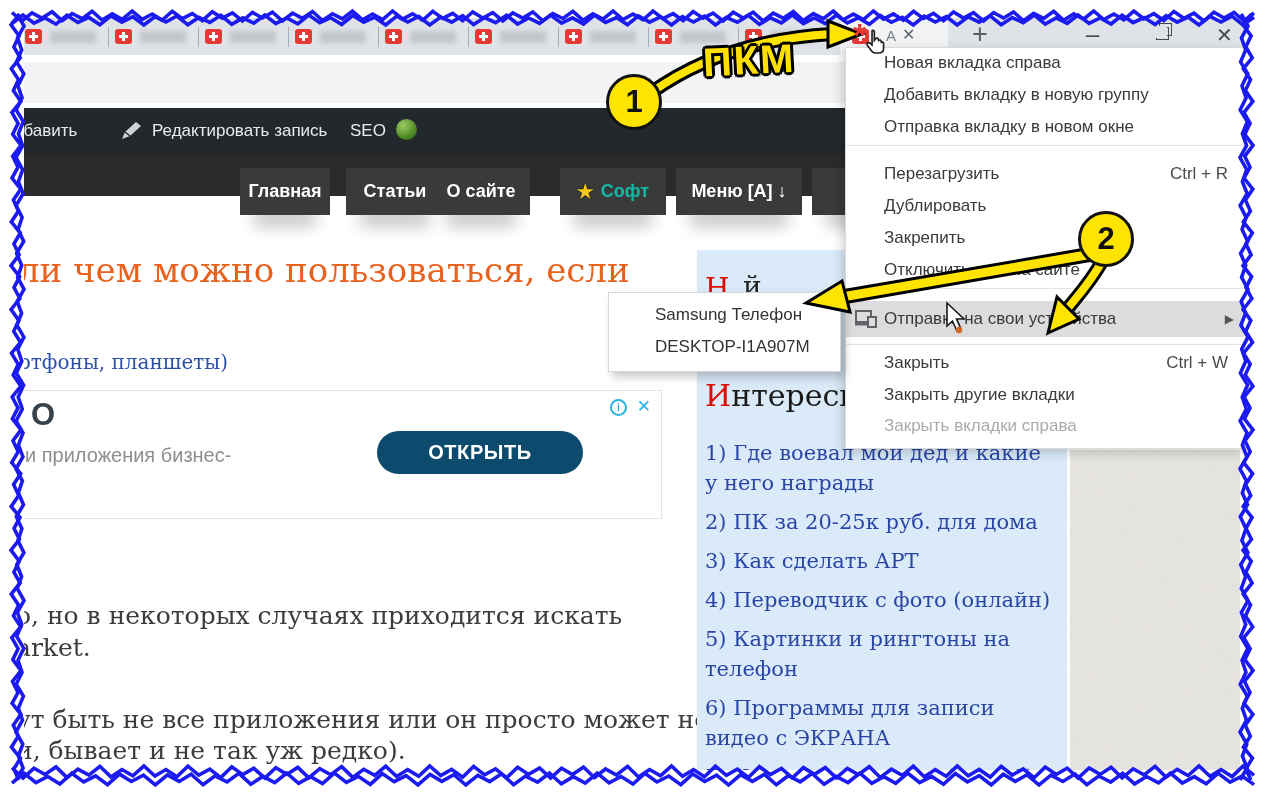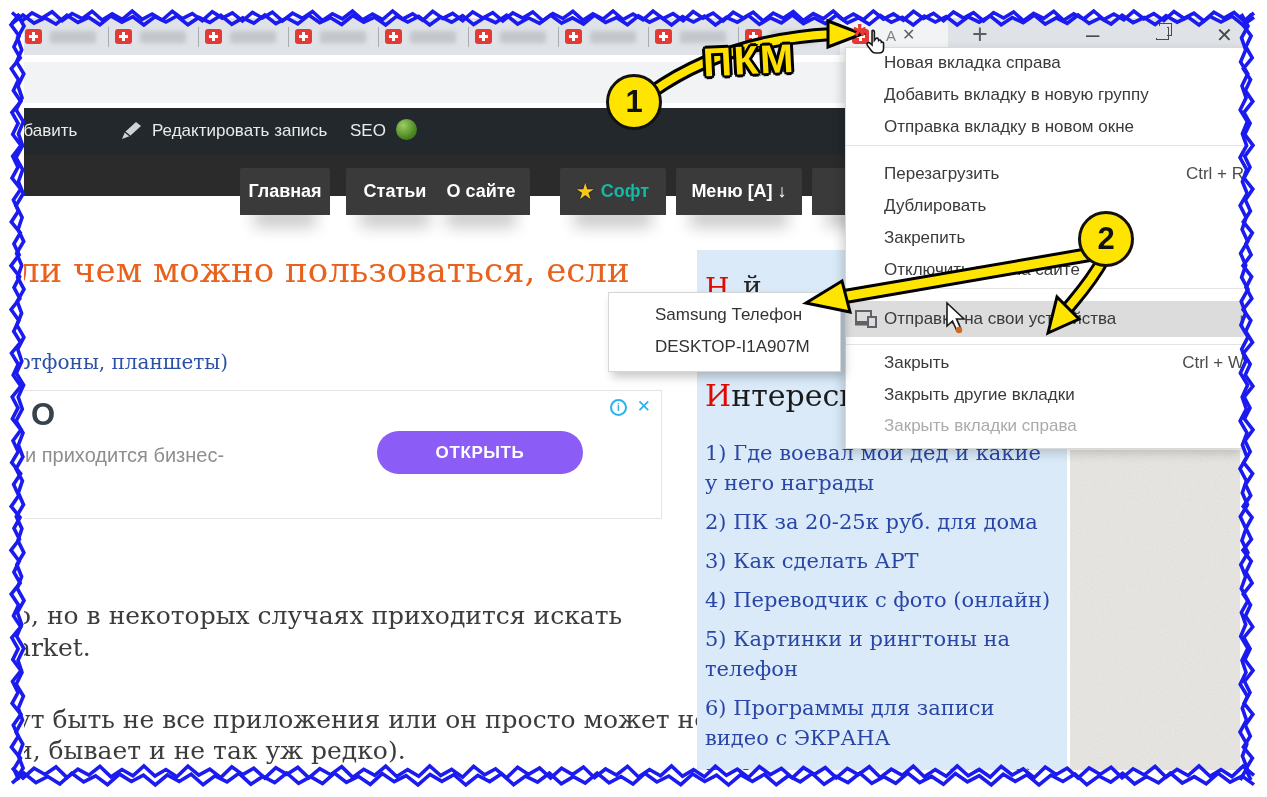--- a/index.html
+++ b/index.html
@@ -39,40 +39,40 @@
   .navsoft{color:#14b8a6;}
 
   
   .h1{position:absolute;left:-6px;top:232px;width:660px;font-family:"DejaVu Serif",serif;
       font-size:34px;color:#e8611d;white-space:nowrap;}
   .sub{position:absolute;left:-6px;top:332px;font-family:"DejaVu Serif",serif;
        font-size:20px;color:#2b50a8;white-space:nowrap;}
   .adbox{position:absolute;left:-6px;top:372px;width:642px;height:127px;border:1px solid #e4e4e4;background:#fff;}
   .ad-title{position:absolute;left:12px;top:6px;font-size:31px;font-weight:700;color:#37424a;}
   .ad-line{position:absolute;left:6px;top:53px;font-size:20px;color:#8e8e8e;}
-  .ad-btn{position:absolute;left:358px;top:40px;width:206px;height:43px;border-radius:22px;background:#8b5cf6;
-          color:#fff;font-weight:700;font-size:17px;letter-spacing:.6px;display:flex;align-items:center;justify-content:center;}
+  .ad-btn{position:absolute;left:358px;top:40px;width:206px;height:43px;border-radius:22px;background:#0c4a6e;
+          color:#fff;font-weight:700;font-size:20px;letter-spacing:.6px;display:flex;align-items:center;justify-content:center;}
   .ad-info{position:absolute;right:34px;top:8px;width:13px;height:13px;border:2px solid #2ab3e8;border-radius:50%;
            color:#2ab3e8;font-size:10px;font-weight:700;text-align:center;line-height:13px;}
   .ad-x{position:absolute;right:10px;top:5px;color:#2ab3e8;font-size:17px;}
   .bodyline{position:absolute;left:-8px;font-family:"DejaVu Serif",serif;font-size:25px;color:#3c3c3c;white-space:nowrap;}
 
   
   .sidebar{position:absolute;left:673px;top:232px;width:370px;height:520px;background:#daeaf8;}
   .frag{position:absolute;font-family:"DejaVu Serif",serif;font-size:28px;}
   .sb-h{position:absolute;left:8px;top:128px;font-family:"DejaVu Serif",serif;font-size:30px;color:#1b1b1b;}
   .redcap{color:#e00b00;}
   .sb-list{position:absolute;left:8px;top:188px;width:352px;}
   .sb-item{font-family:"DejaVu Serif",serif;font-size:21px;line-height:30px;color:#2946a6;margin-bottom:9px;}
   .texture{position:absolute;left:1046px;top:432px;width:170px;height:320px;background:#eceae7;}
 
   
   .cmenu{position:absolute;left:821px;top:29px;width:398px;height:400px;background:#fff;
          border:1px solid #d9d9d9;box-shadow:-3px 4px 10px rgba(0,0,0,.18);z-index:20;font-size:17px;color:#3a3a3a;}
-  .mrow{position:absolute;left:0;width:100%;height:30px;line-height:30px;padding-left:16px;}
+  .mrow{position:absolute;left:0;width:100%;height:30px;line-height:30px;}
   .mrow .lbl{position:absolute;left:38px;white-space:nowrap;}
   .mrow .sc{position:absolute;right:16px;color:#4c4c4c;}
   .msep{position:absolute;left:0;width:100%;height:1px;background:#e3e3e3;}
   .mrow.hl{background:#dcdcdc;height:36px;line-height:36px;}
   .mrow.dis{color:#ababab;}
   .subarrow{position:absolute;right:10px;font-size:12px;color:#555;}
   .devicon{position:absolute;left:9px;top:9px;}
 
   
   .smenu{position:absolute;left:584px;top:274px;width:231px;height:78px;background:#fff;border:1px solid #d6d6d6;
@@ -165,21 +165,21 @@
       </div>
     <div class="navtab" style="left:788px;width:120px">
         <span>М</span>
       </div>
 
     <div class="h1">ли чем можно пользоваться, если</div>
     <div class="sub">ртфоны, планшеты)</div>
 
     <div class="adbox">
       <div class="ad-title">О</div>
-      <div class="ad-line">и приходится бизнес-</div>
+      <div class="ad-line">и приложения бизнес-</div>
       <div class="ad-btn">ОТКРЫТЬ</div>
       <div class="ad-info">i</div>
       <div class="ad-x">✕</div>
     </div>
 
     <div class="bodyline" style="top:583px">о, но в некоторых случаях приходится искать</div>
     <div class="bodyline" style="top:615px">arket.</div>
     <div class="bodyline" style="top:687px">ут быть не все приложения или он просто может не</div>
     <div class="bodyline" style="top:718px">и, бывает и не так уж редко).</div>
 

